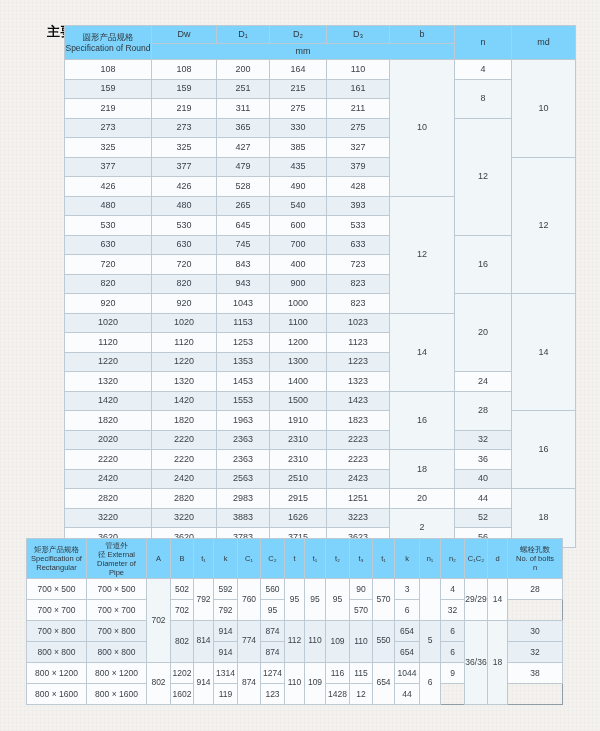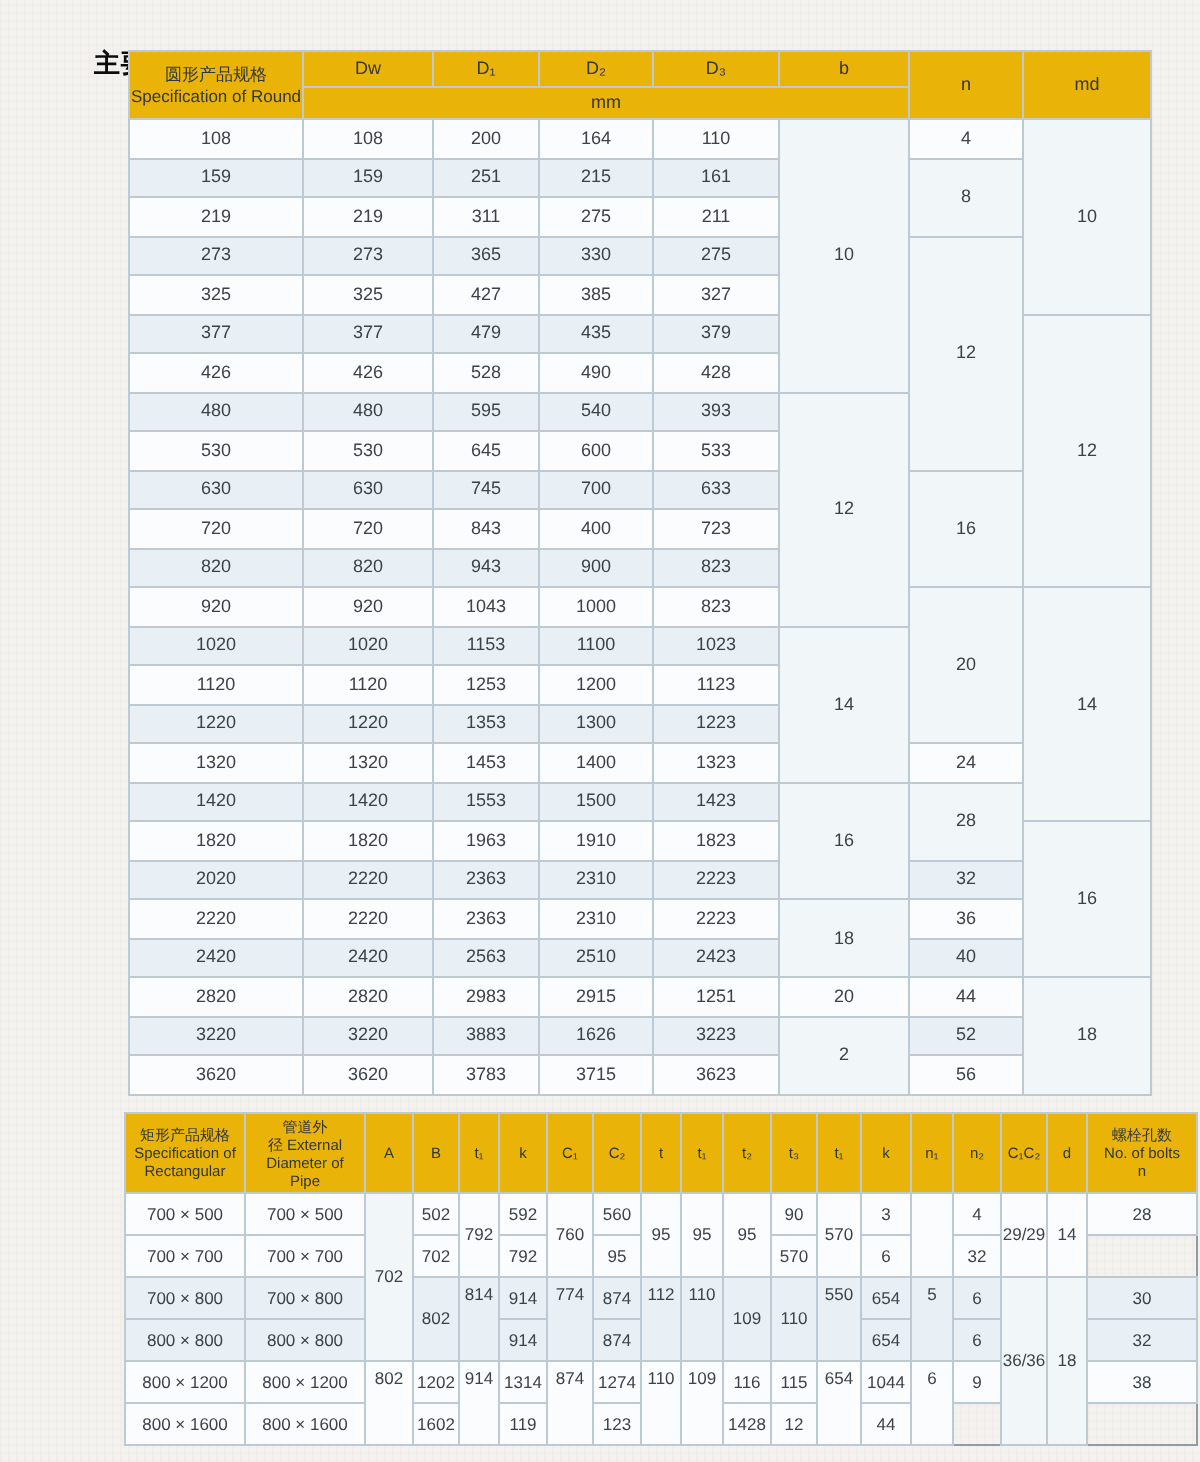--- a/index.html
+++ b/index.html
@@ -14,40 +14,40 @@
   }
   .title{
     position:absolute;left:30px;top:6px;margin:17px;
     font-size:13px;font-weight:bold;color:#0c0c0c;letter-spacing:.4px;
   }
   table{
     border-collapse:collapse;table-layout:fixed;position:absolute;
     border:1px solid #8f9ca6;
   }
   #round-table{left:64px;top:25px;width:511px;}
-  #rect-table{left:26px;top:556px;width:481px;margin-left:36px;}
+  #rect-table{left:26px;top:538px;width:481px;}
   th,td{
     border:1px solid #bdcad3;
     text-align:center;vertical-align:middle;
     padding:0;overflow:hidden;
   }
   th{
-    background:#eab308;font-weight:normal;color:#30373d;
+    background:#7dd3fc;font-weight:normal;color:#30373d;
     font-size:9px;line-height:1.25;white-space:pre-line;
   }
   #round-table th.h-top{height:17px;}
   #round-table th.h-unit{height:15px;margin-top:20px;}
   #round-table th.h-spec{font-size:8.5px;}
   #round-table td{font-size:9px;height:18.5px;line-height:1;}
   #rect-table th{font-size:7.5px;height:39px;line-height:1.2;}
   #rect-table td{font-size:8.5px;height:20px;line-height:1;}
   .plain{background:#fafcfd;}
   .alt{background:#e8f0f6;}
   .mg{background:#f1f6f9;}
-  .vt{vertical-align:top;padding-top:4px;}
+  .vt{vertical-align:top;padding-top:15px;}
 </style>
 </head>
 <body>
 
 <h1 class="title">主要尺寸Main Size</h1>
 
 <table id="round-table">
   <colgroup>
     <col style="width:87px">
       <col style="width:65px">
@@ -126,21 +126,21 @@
       <tr>
         <td class="plain">426</td>
         <td class="plain">426</td>
         <td class="plain">528</td>
         <td class="plain">490</td>
         <td class="plain">428</td>
       </tr>
       <tr>
         <td class="alt">480</td>
         <td class="alt">480</td>
-        <td class="alt">595</td>
+        <td class="alt">265</td>
         <td class="alt">540</td>
         <td class="alt">393</td>
         <td class="mg" rowspan="6">12</td>
       </tr>
       <tr>
         <td class="plain">530</td>
         <td class="plain">530</td>
         <td class="plain">645</td>
         <td class="plain">600</td>
         <td class="plain">533</td>

